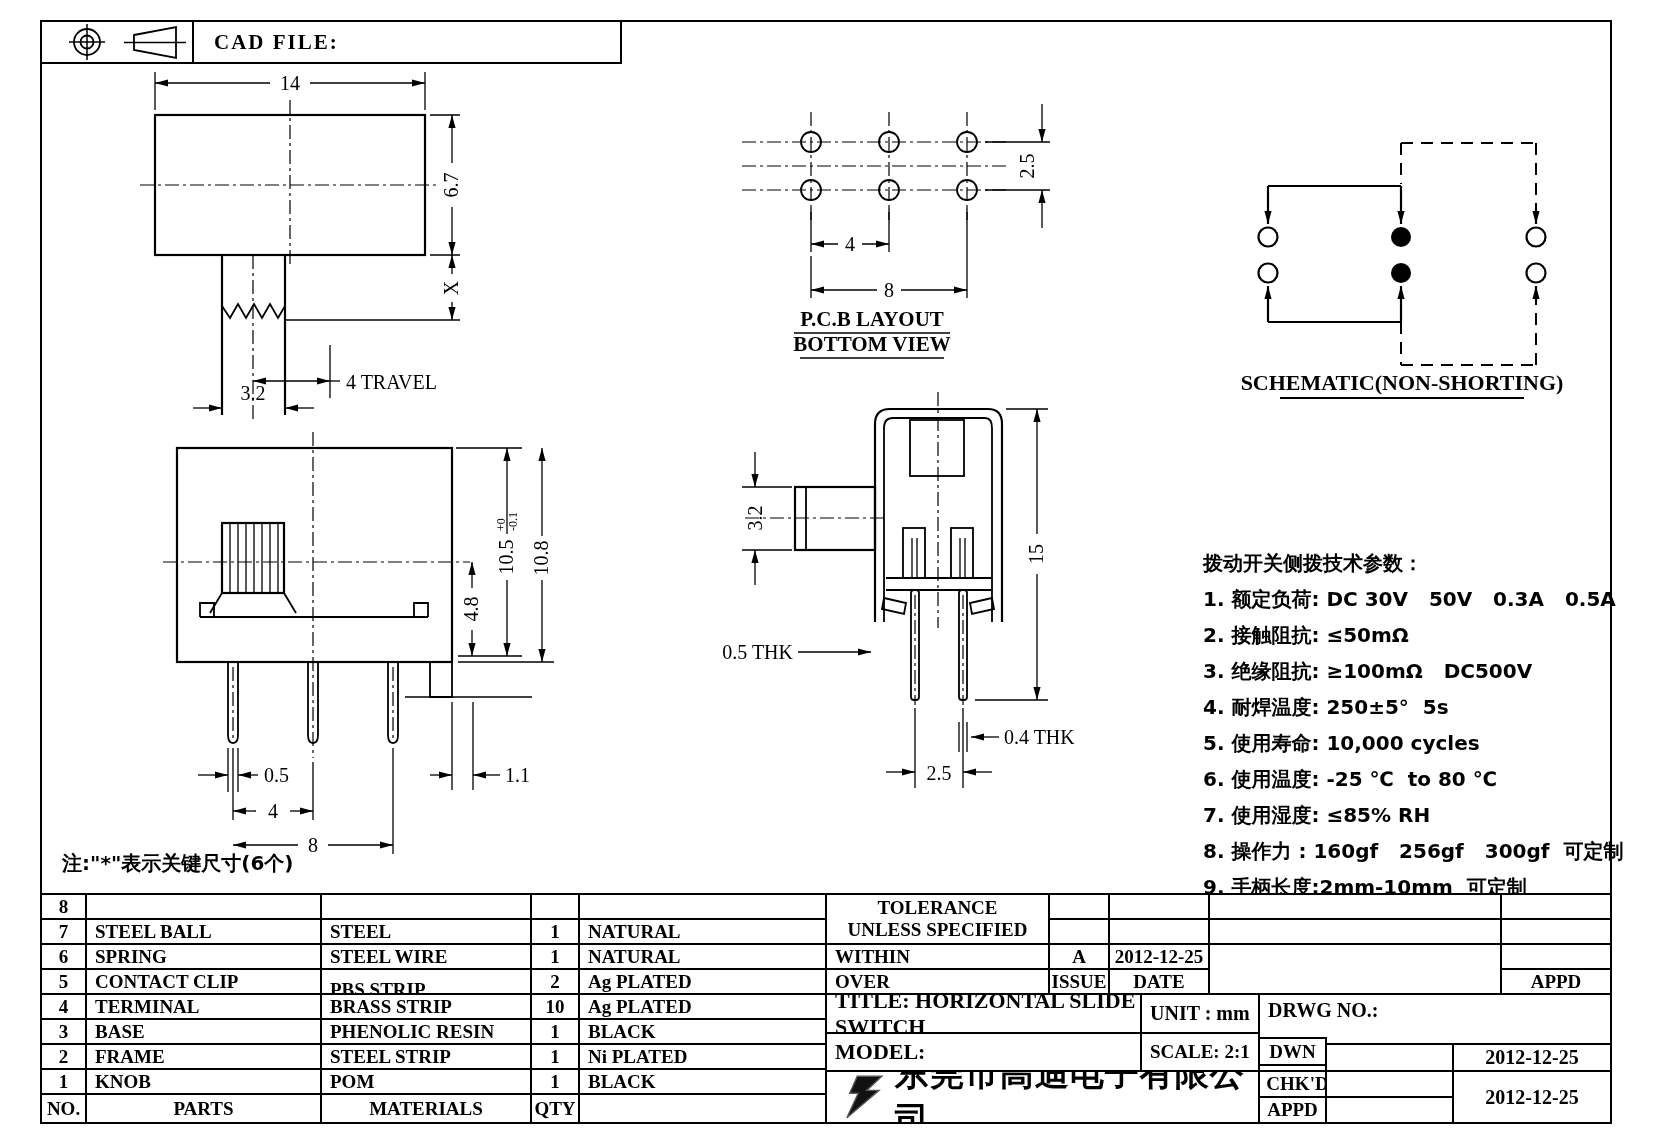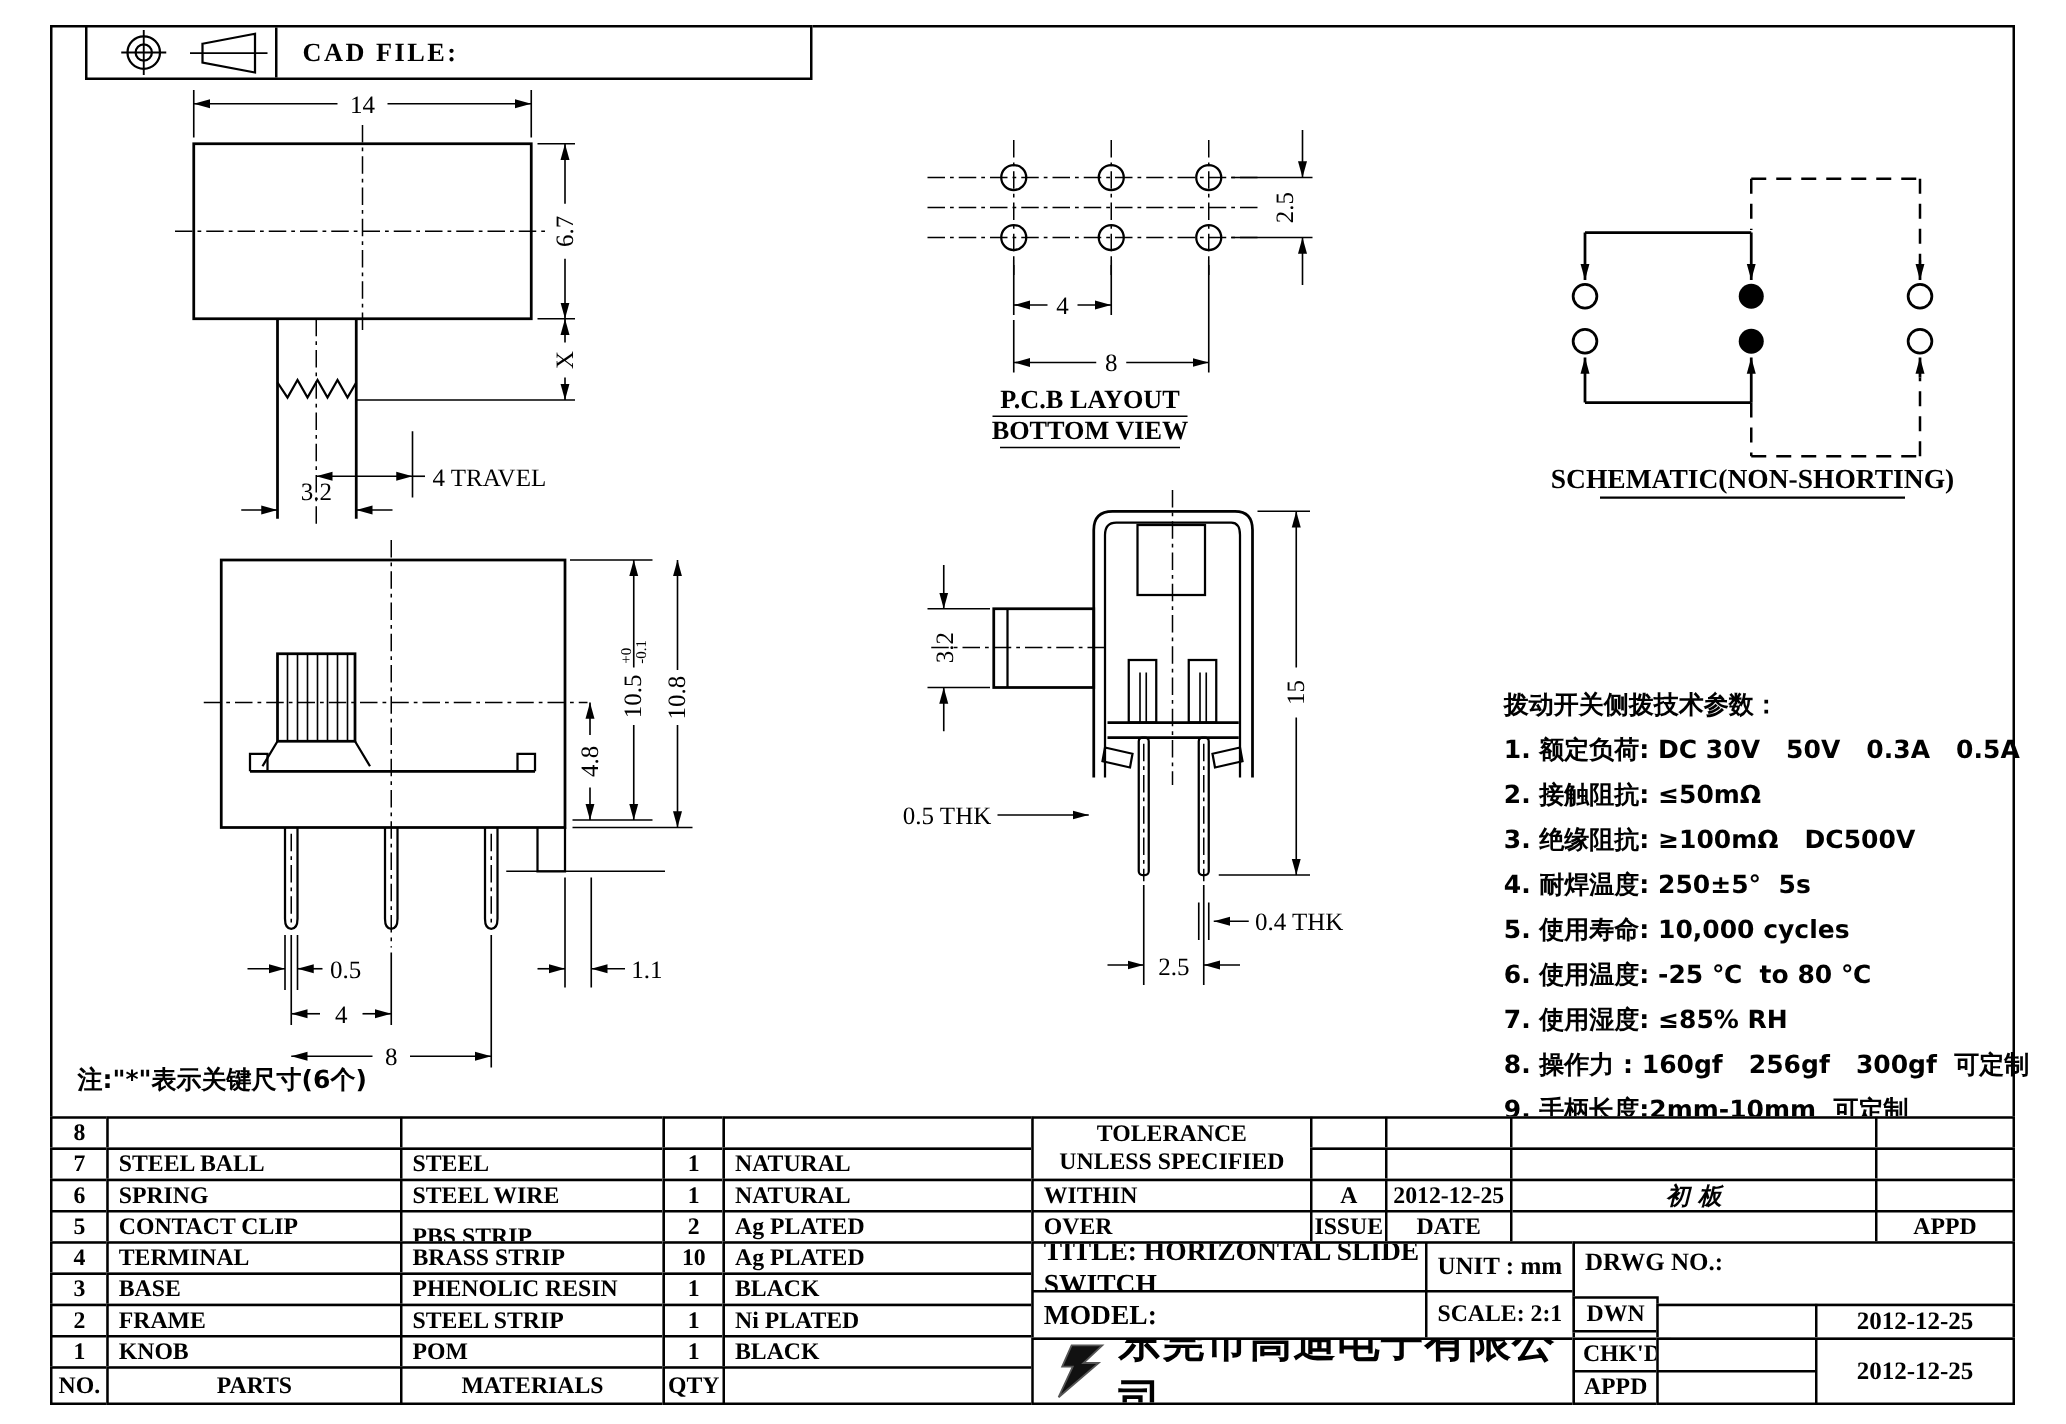--- a/index.html
+++ b/index.html
@@ -1,20 +1,20 @@
 <!DOCTYPE html>
 <html><head>
 <meta charset="utf-8">
 <style>
   html,body{margin:0;padding:0;background:#fff;}
   body{width:1653px;height:1139px;position:relative;font-family:"Liberation Serif",serif;color:#000;}
   .abs{position:absolute;}
   
   #page-border{left:40px;top:20px;width:1572px;height:1104px;border:2px solid #000;box-sizing:border-box;}
-  #cad-header{left:40px;top:20px;width:582px;height:44px;border:2px solid #000;box-sizing:border-box;background:#fff;margin-left:28px;}
+  #cad-header{left:40px;top:20px;width:582px;height:44px;border:2px solid #000;box-sizing:border-box;background:#fff;}
   #cad-header .divider{position:absolute;left:150px;top:0;width:2px;height:100%;background:#000;}
   #cad-file-label{position:absolute;left:172px;top:8px;font-weight:bold;font-size:21px;letter-spacing:2px;}
   
   #drawing{left:0;top:0;width:1653px;height:893px;}
   #drawing .outline{fill:none;stroke:#000;stroke-width:2.2;}
   #drawing .thin{fill:none;stroke:#000;stroke-width:1.3;}
   #drawing .med{fill:none;stroke:#000;stroke-width:1.8;}
   #drawing .cl{fill:none;stroke:#000;stroke-width:1.2;stroke-dasharray:14 4 3 4;}
   #drawing .dash{fill:none;stroke:#000;stroke-width:2;stroke-dasharray:12 8;}
   #drawing text{font-family:"Liberation Serif",serif;font-size:20px;fill:#000;}
@@ -341,21 +341,20 @@
   <div class="cell" style="left:1008px;top:0;width:62px;height:27px"></div>
   <div class="cell" style="left:1068px;top:0;width:102px;height:27px"></div>
   <div class="cell" style="left:1168px;top:0;width:294px;height:27px"></div>
   <div class="cell" style="left:1460px;top:0;width:112px;height:27px"></div>
   <div class="cell" style="left:1008px;top:25px;width:62px;height:27px"></div>
   <div class="cell" style="left:1068px;top:25px;width:102px;height:27px"></div>
   <div class="cell" style="left:1168px;top:25px;width:294px;height:27px"></div>
   <div class="cell" style="left:1460px;top:25px;width:112px;height:27px"></div>
   <div class="cell c-center" style="left:1008px;top:50px;width:62px;height:27px">A</div>
   <div class="cell c-center" style="left:1068px;top:50px;width:102px;height:27px">2012-12-25</div>
-  <div class="cell c-center italic" style="left:1168px;top:50px;width:294px;height:27px;font-family:'DejaVu Sans',sans-serif">初 板</div>
   <div class="cell" style="left:1460px;top:50px;width:112px;height:27px"></div>
   <div class="cell c-center" style="left:1008px;top:75px;width:62px;height:27px">ISSUE</div>
   <div class="cell c-center" style="left:1068px;top:75px;width:102px;height:27px">DATE</div>
   <div class="cell c-center" style="left:1460px;top:75px;width:112px;height:27px">APPD</div>
 
   <div class="cell c-left big" style="left:785px;top:100px;width:317px;height:41px">TITLE: HORIZONTAL SLIDE SWITCH</div>
   <div class="cell c-left" style="left:1100px;top:100px;width:120px;height:41px;font-size:20px">UNIT : mm</div>
   <div class="cell c-left big" style="left:785px;top:139px;width:317px;height:40px">MODEL:</div>
   <div class="cell c-left" style="left:1100px;top:139px;width:120px;height:40px">SCALE: 2:1</div>
 

